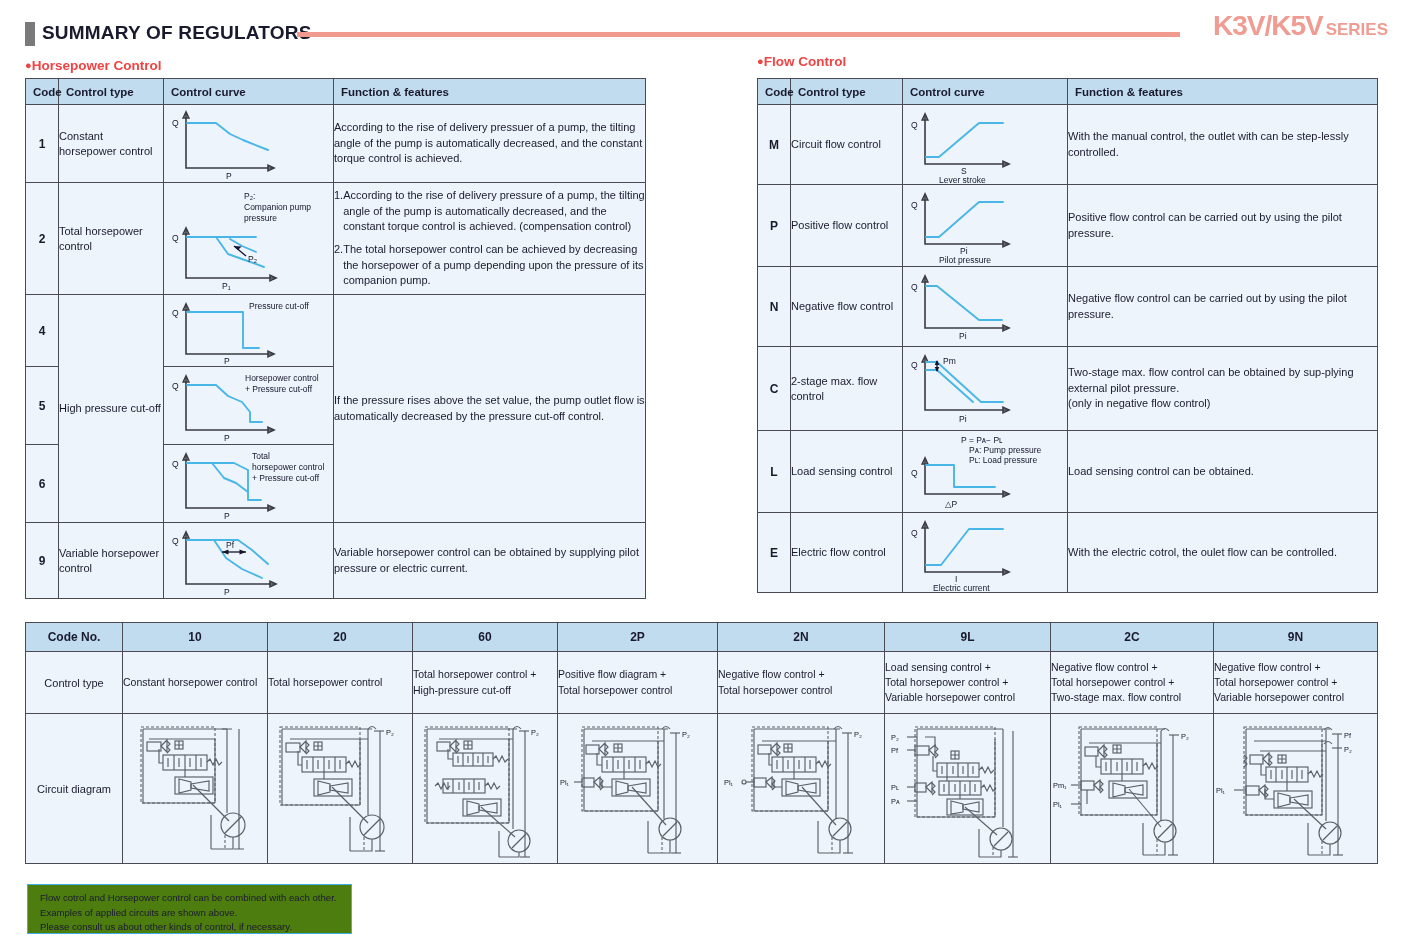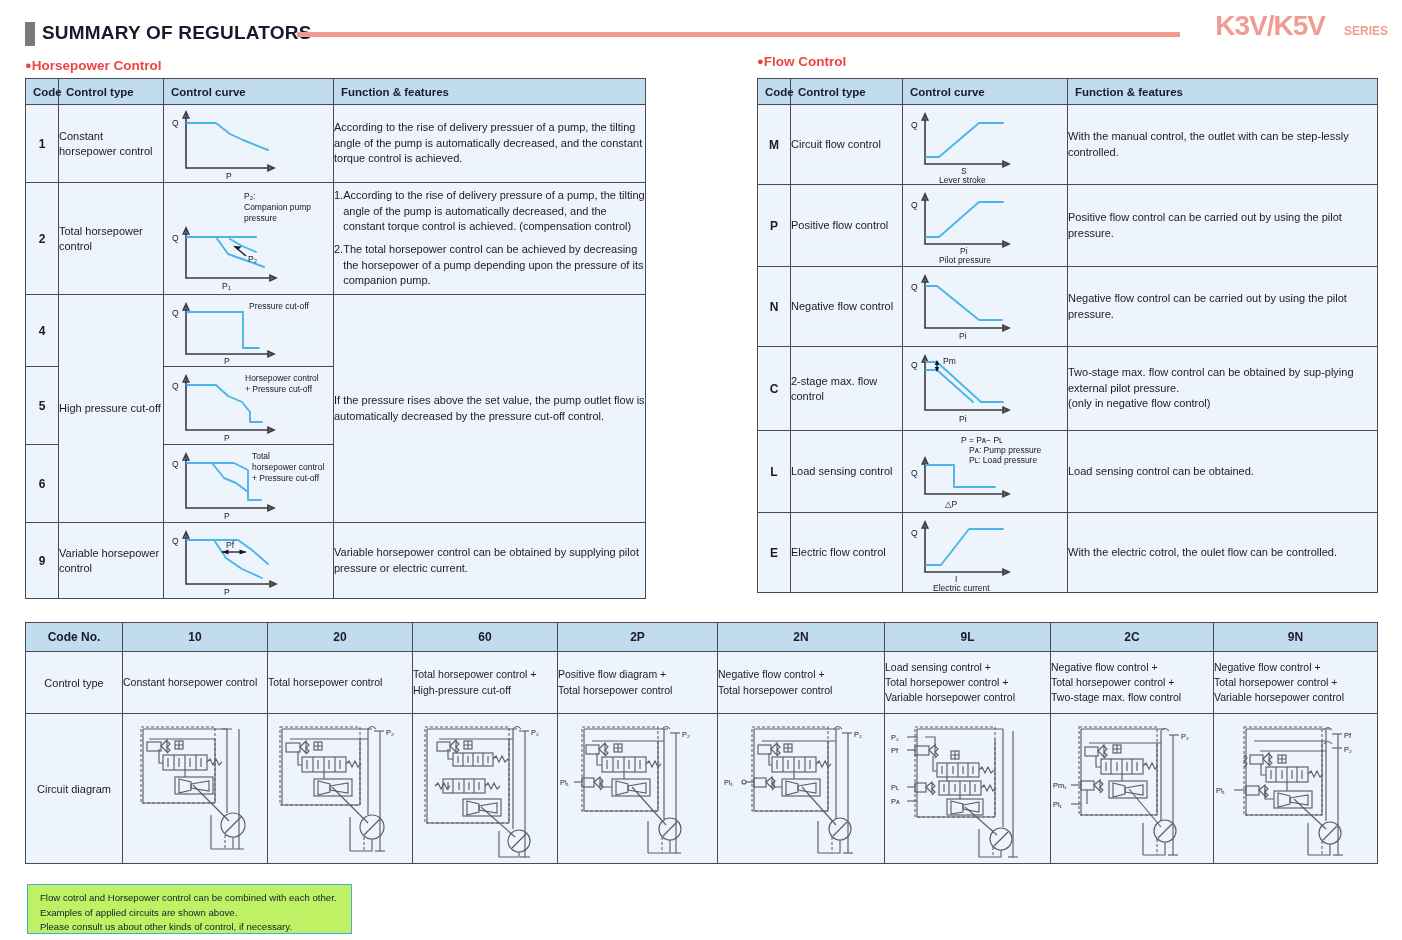--- a/index.html
+++ b/index.html
@@ -26,21 +26,21 @@
   }
   #title-rule {
     position:absolute; left:297px; top:32px; width:883px; height:5px;
     background:#f09a90;
   }
   #series-logo {
     position:absolute; right:14px; top:10px;
     color:#ef9c92; font-weight:bold; white-space:nowrap;
   }
   #series-logo .main { font-size:28px; letter-spacing:-1px; vertical-align:baseline; }
-  #series-logo .sub  { font-size:12px; letter-spacing:0px; margin-left:19px; }
+  #series-logo .sub  { font-size:17px; letter-spacing:0px; margin-left:3px; }
 
   
   .section-caption {
     position:absolute; font-size:13.5px; font-weight:bold; color:#ef4444;
   }
   .section-caption .bullet { font-size:11px; vertical-align:1px; }
 
   
   .tbl {
     position:absolute;
@@ -87,21 +87,21 @@
   #tbl-code td { background:#eef4fb; }
   .code-rowhead {
     text-align:center; font-size:11px; padding:6px;
   }
   .code-desc { padding:9px 10px; font-size:10.5px; line-height:1.45; vertical-align:top; }
   .circuit-cell { height:150px; padding:2px; vertical-align:middle; text-align:center; }
 
   
   #note-box {
     position:absolute; left:27px; top:884px; width:325px; height:50px;
-    border:1px solid #3db0e0; background:#bef264;
+    border:1px solid #3db0e0; background:#4d7c0f;
     padding:6px 12px;
     font-size:9.6px; line-height:1.52; color:#1a1a2e;
   }
 
   svg { display:block; }
   .axis { stroke:#3a3a42; stroke-width:1.6; fill:none; }
   .curve { stroke:#49b6e8; stroke-width:1.9; fill:none; stroke-linejoin:round; stroke-linecap:round; }
   .lbl { font-family:"Liberation Sans", sans-serif; font-size:8.5px; fill:#15152c; }
   .ann { stroke:#15152c; stroke-width:1.3; fill:none; }
   .cir { stroke:#5b5f6b; stroke-width:1.15; fill:none; }

